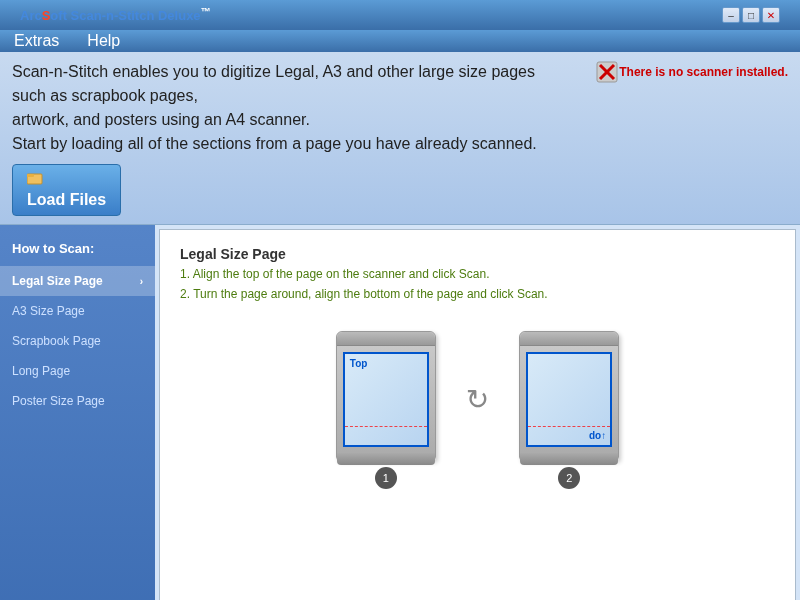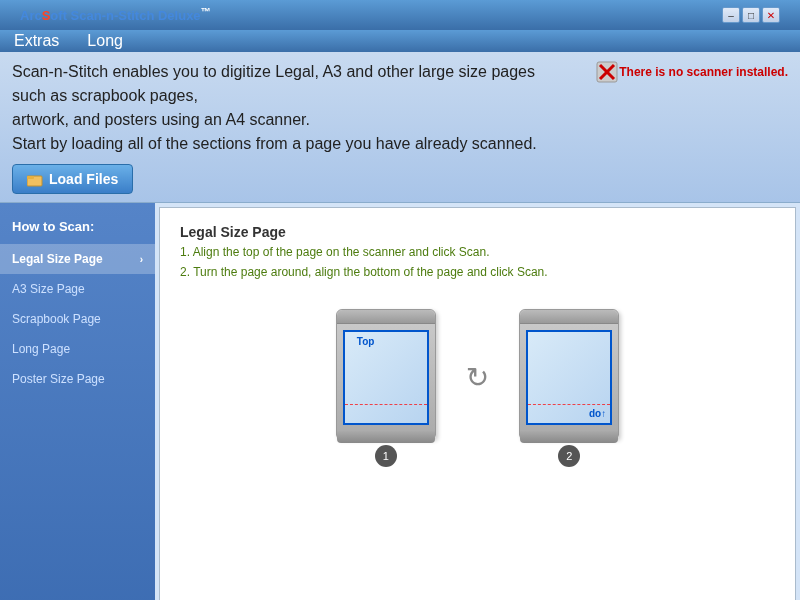--- a/index.html
+++ b/index.html
@@ -95,27 +95,28 @@
     #scanner-x-icon {
       width: 24px;
       height: 24px;
       position: relative;
     }
     #load-files-btn {
       background: linear-gradient(to bottom, #6ab0e8, #3a7ec8);
       border: 1px solid #2a6eaa;
       border-radius: 4px;
       color: white;
-      font-size: 14px;
+      font-size: 16px;
       font-weight: bold;
       padding: 6px 14px;
       cursor: pointer;
       display: flex;
-      align-items: flex-end;
+      align-items: flex-start;
       gap: 6px;
+      flex-direction: column;
     }
 
     
     #main-content {
       display: flex;
       height: 460px;
     }
 
     
     #sidebar {
@@ -213,21 +214,21 @@
       position: relative;
     }
     .scanner-bottom-bar {
       height: 12px;
       background: linear-gradient(to bottom, #aaaaaa, #888888);
       border-radius: 0 0 4px 4px;
     }
     .scan-label {
       position: absolute;
       top: 4px;
-      left: 12px;
+      left: 5px;
       font-size: 10px;
       font-weight: bold;
       color: #0055cc;
     }
     .scan-dashed-line {
       position: absolute;
       bottom: 18px;
       left: 0;
       right: 0;
       border-top: 1px dashed red;
@@ -286,21 +287,21 @@
   </div>
   <div id="title-bar-controls">
     <div class="title-btn">–</div>
     <div class="title-btn">□</div>
     <div class="title-btn" style="color:#cc0000;">✕</div>
   </div>
 </div>
 
 <div id="menu-bar">
   <div class="menu-item">Extras</div>
-  <div class="menu-item">Long</div>
+  <div class="menu-item">Help</div>
 </div>
 
 <div id="toolbar">
   <div id="description-area">
     <div>
       <div id="description-text">
         <span>Scan-n-Stitch enables you to digitize Legal, A3 and other large size pages such as scrapbook pages,</span><br>
         <span>artwork, and posters using an A4 scanner.</span><br>
         <span>Start by loading all of the sections from a page you have already scanned.</span>
       </div>

